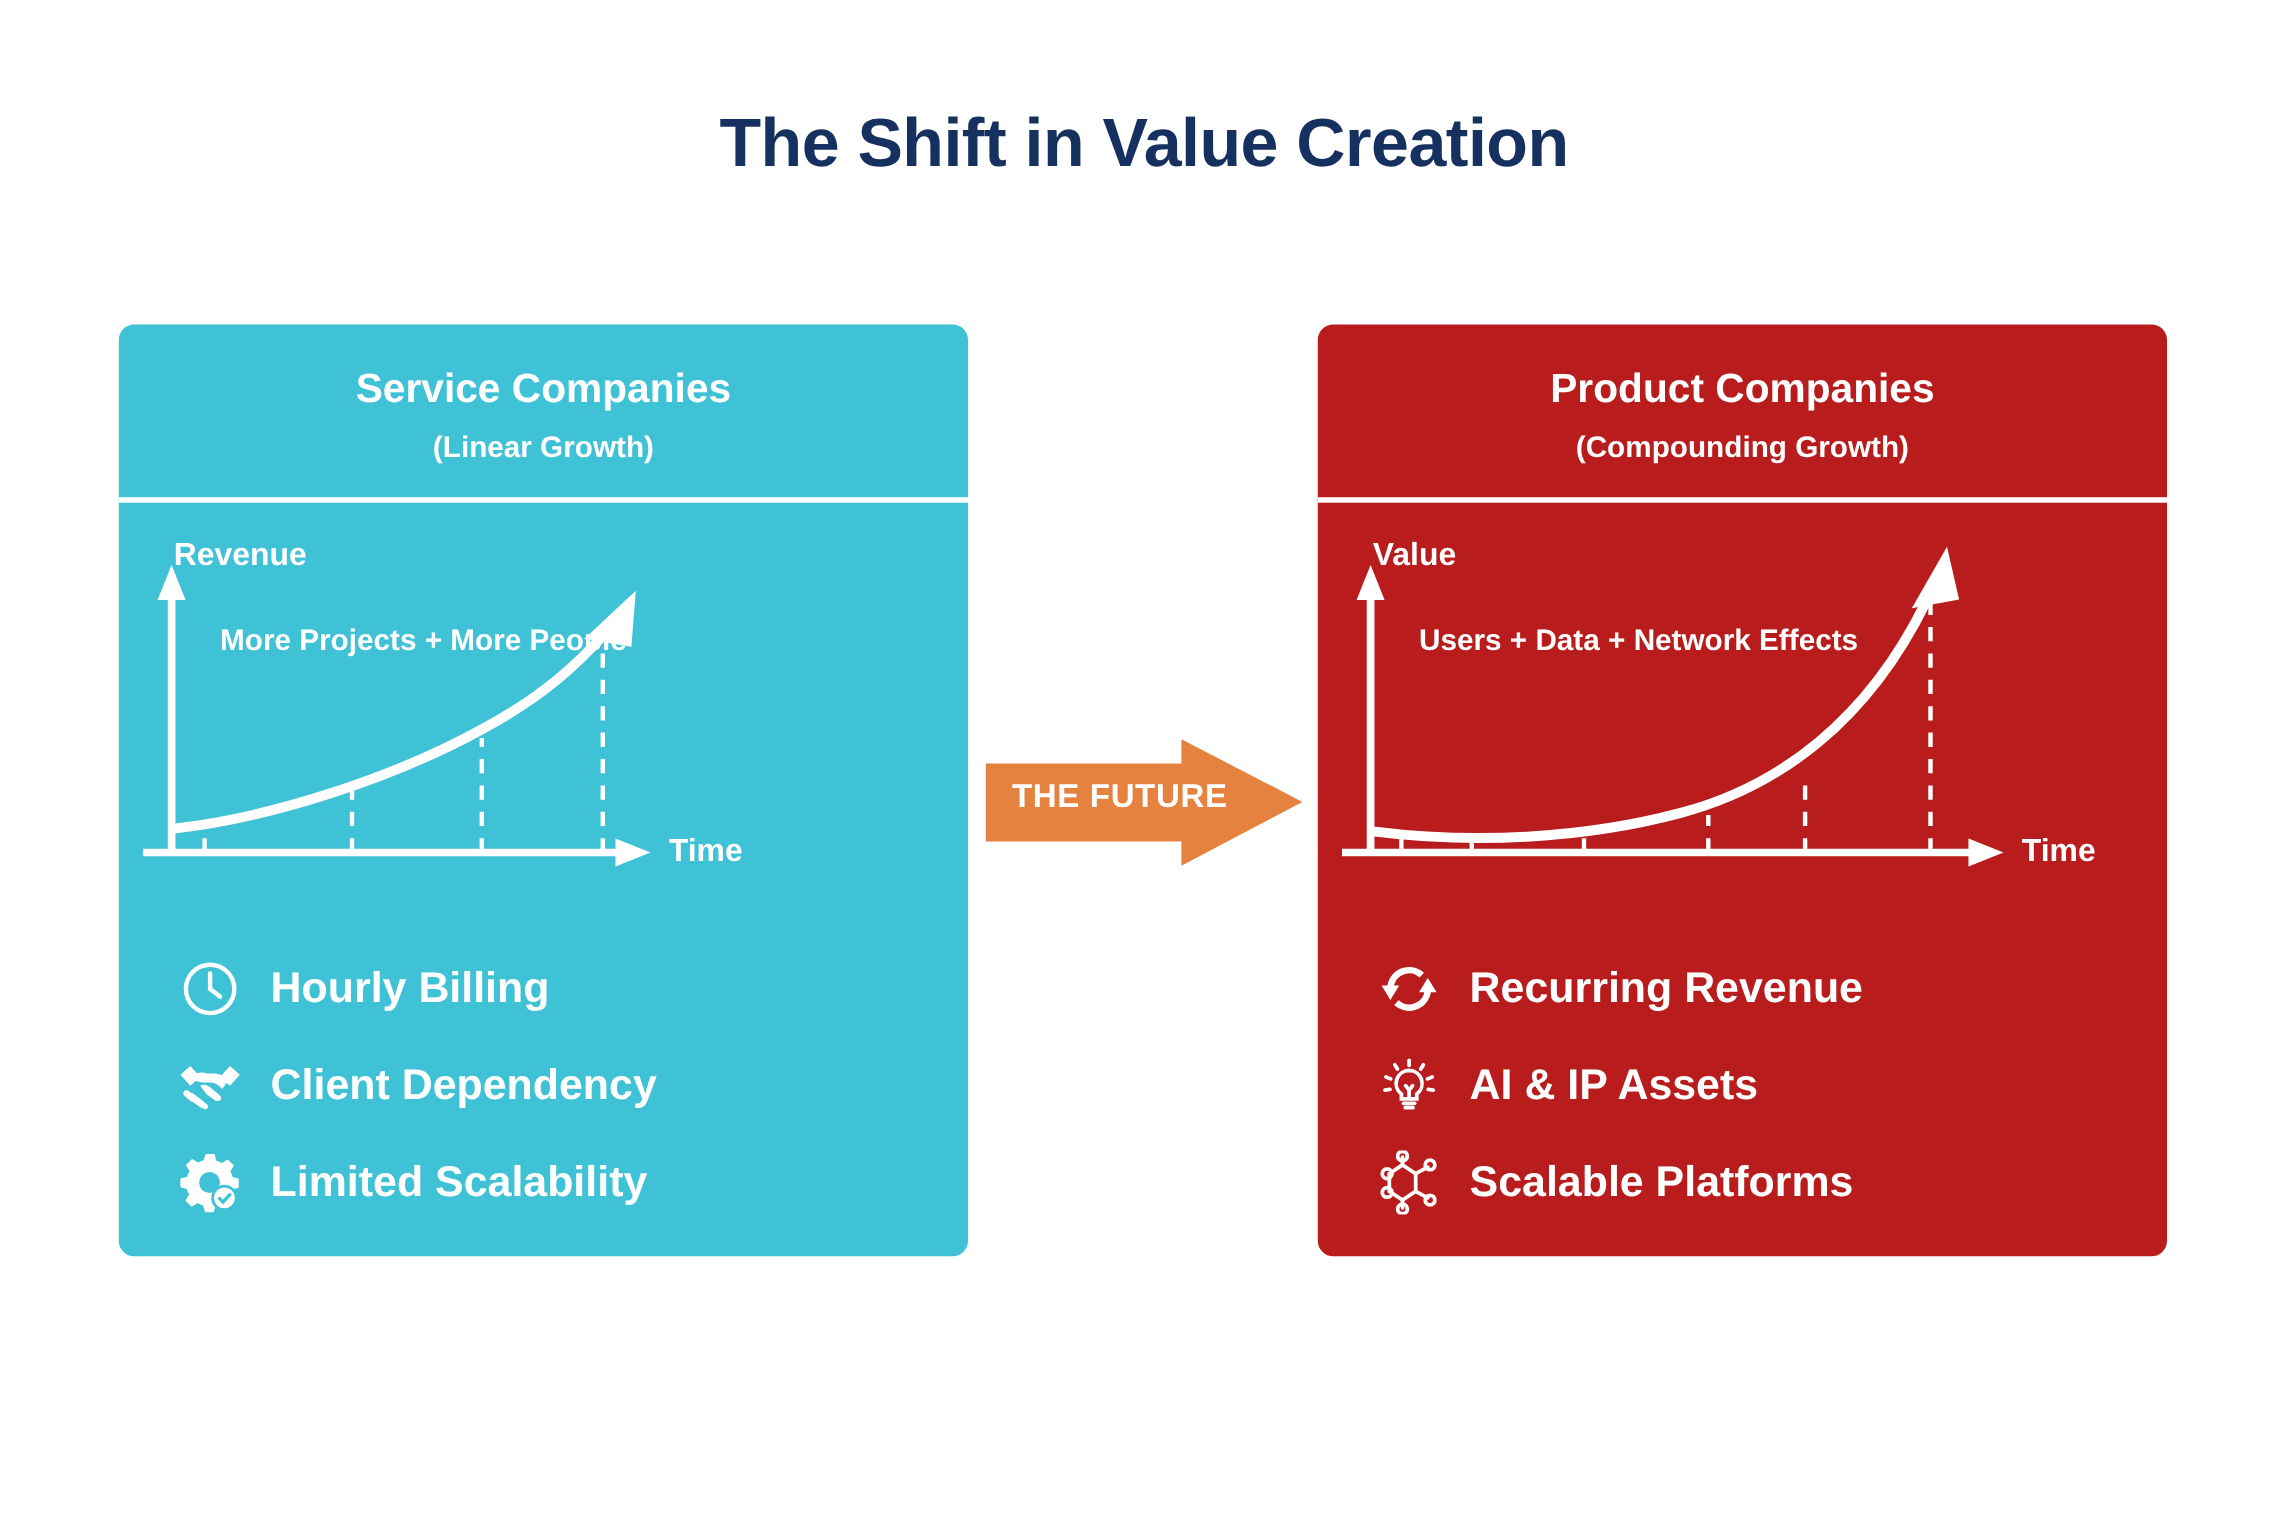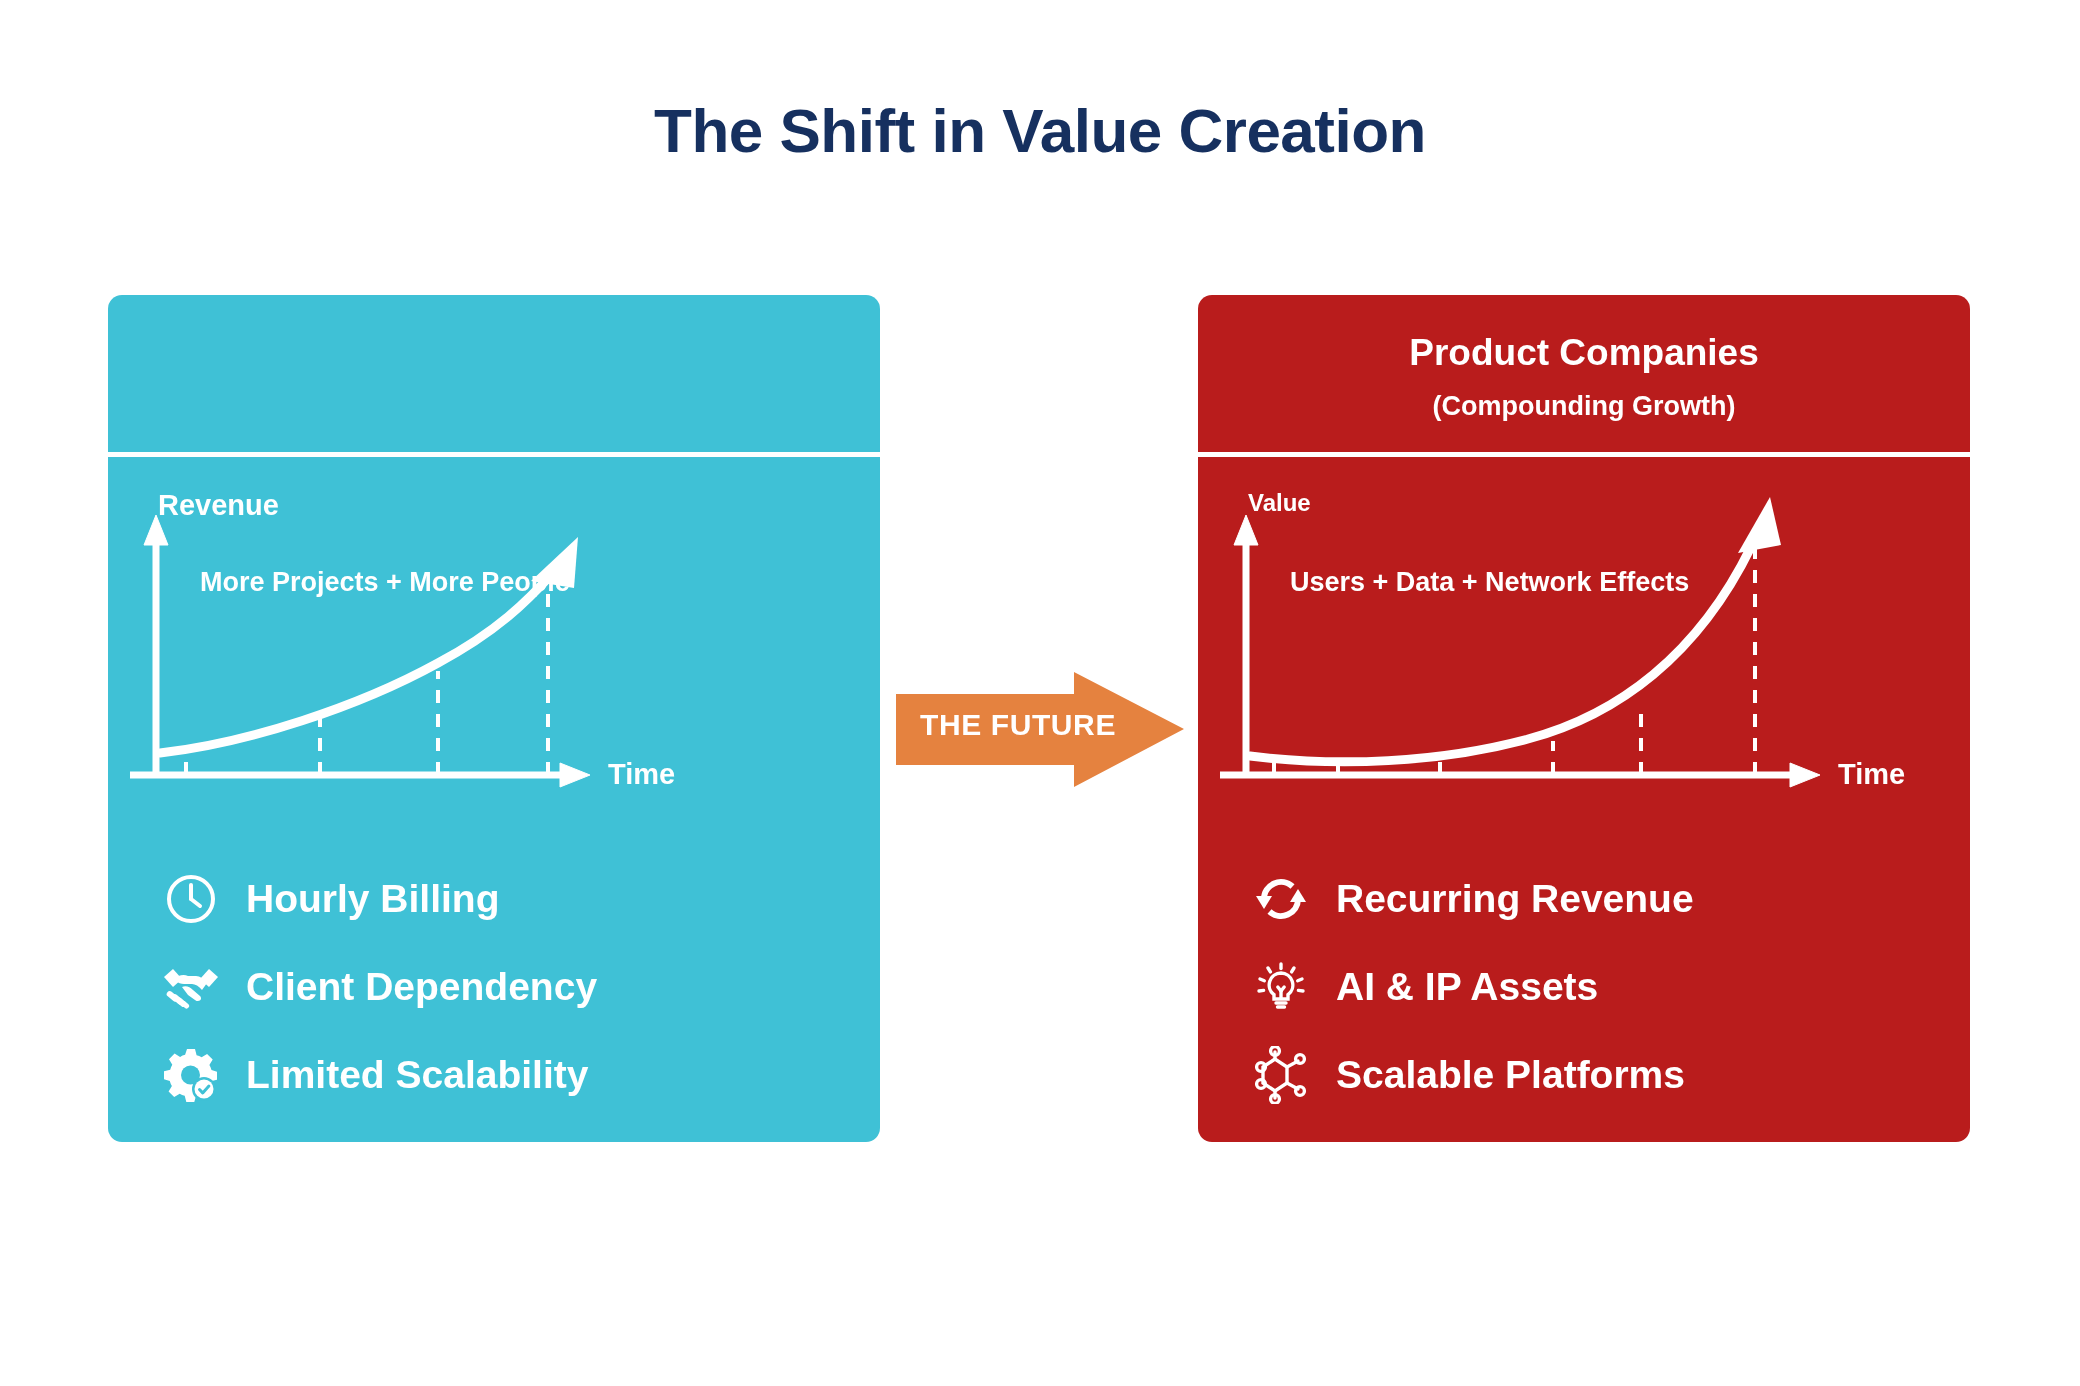--- a/index.html
+++ b/index.html
@@ -127,20 +127,24 @@
     white-space: nowrap;
   }
 </style>
 </head>
 <body>
 
 <div id="page-title">The Shift in Value Creation</div>
 
 <div class="panel" id="panel-service">
 
+  <div class="panel-header">
+    <div class="panel-title">Service Companies</div>
+    <div class="panel-subtitle">(Linear Growth)</div>
+  </div>
   <div class="panel-divider"></div>
 
   <div class="chart-wrap">
     <svg class="chart-svg" width="772" height="370" viewBox="0 0 772 370" xmlns="http://www.w3.org/2000/svg">
 
       <g stroke="#ffffff" fill="#ffffff">
 
         <line x1="48" y1="62" x2="48" y2="300" stroke-width="7"></line>
         <polygon points="48,40 36,70 60,70"></polygon>
 
@@ -242,21 +246,21 @@
         <line x1="242" y1="300" x2="242" y2="283"></line>
         <line x1="355" y1="300" x2="355" y2="266"></line>
         <line x1="443" y1="300" x2="443" y2="228"></line>
         <line x1="557" y1="300" x2="557" y2="68"></line>
       </g>
 
       <path d="M 52 281 C 140 292, 240 288, 330 264 C 420 240, 500 180, 553 72" fill="none" stroke="#ffffff" stroke-width="9" stroke-linecap="round"></path>
       <polygon points="572,22 540,78 583,70" fill="#ffffff"></polygon>
     </svg>
 
-    <div style="position:absolute;left:50px;top:14px;font-size:24px;font-weight:bold;color:#fff;">Value</div>
+    <div style="position:absolute;left:50px;top:14px;font-size:29px;font-weight:bold;color:#fff;">Value</div>
     <div style="position:absolute;left:640px;top:283px;font-size:29px;font-weight:bold;color:#fff;">Time</div>
     <div style="position:absolute;left:92px;top:92px;font-size:27px;font-weight:bold;color:#fff;white-space:nowrap;">Users + Data + Network Effects</div>
   </div>
 
   <div class="features">
 
     <div class="feature-row">
       <span class="feature-icon">
         <svg width="54" height="54" viewBox="0 0 54 54" xmlns="http://www.w3.org/2000/svg">
           <g fill="none" stroke="#ffffff" stroke-width="6" stroke-linecap="butt">

